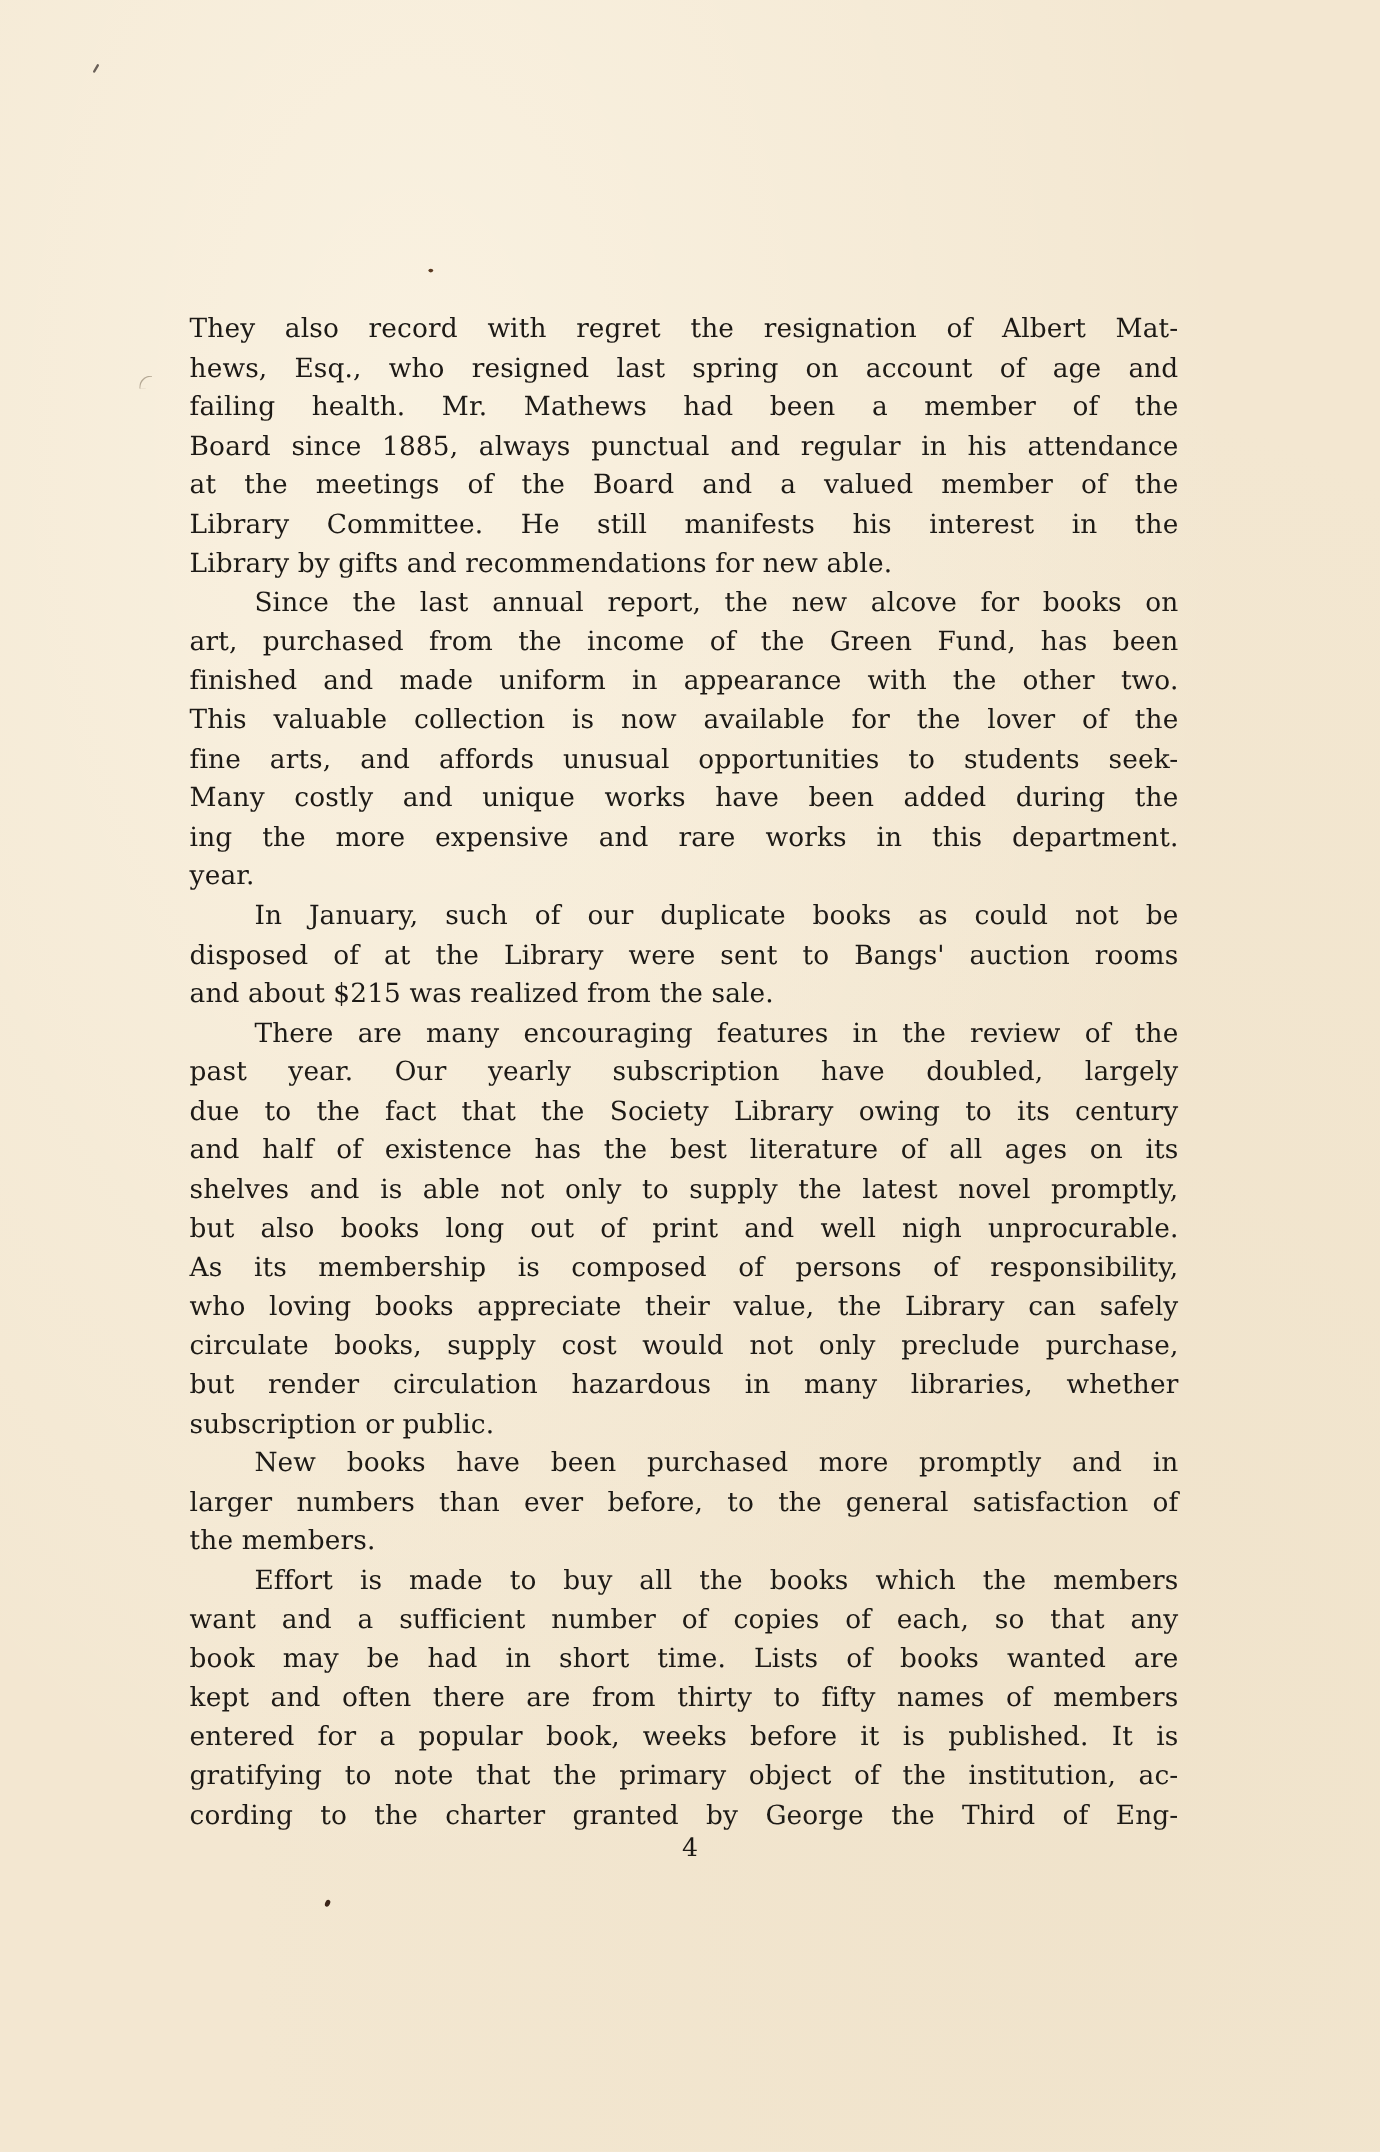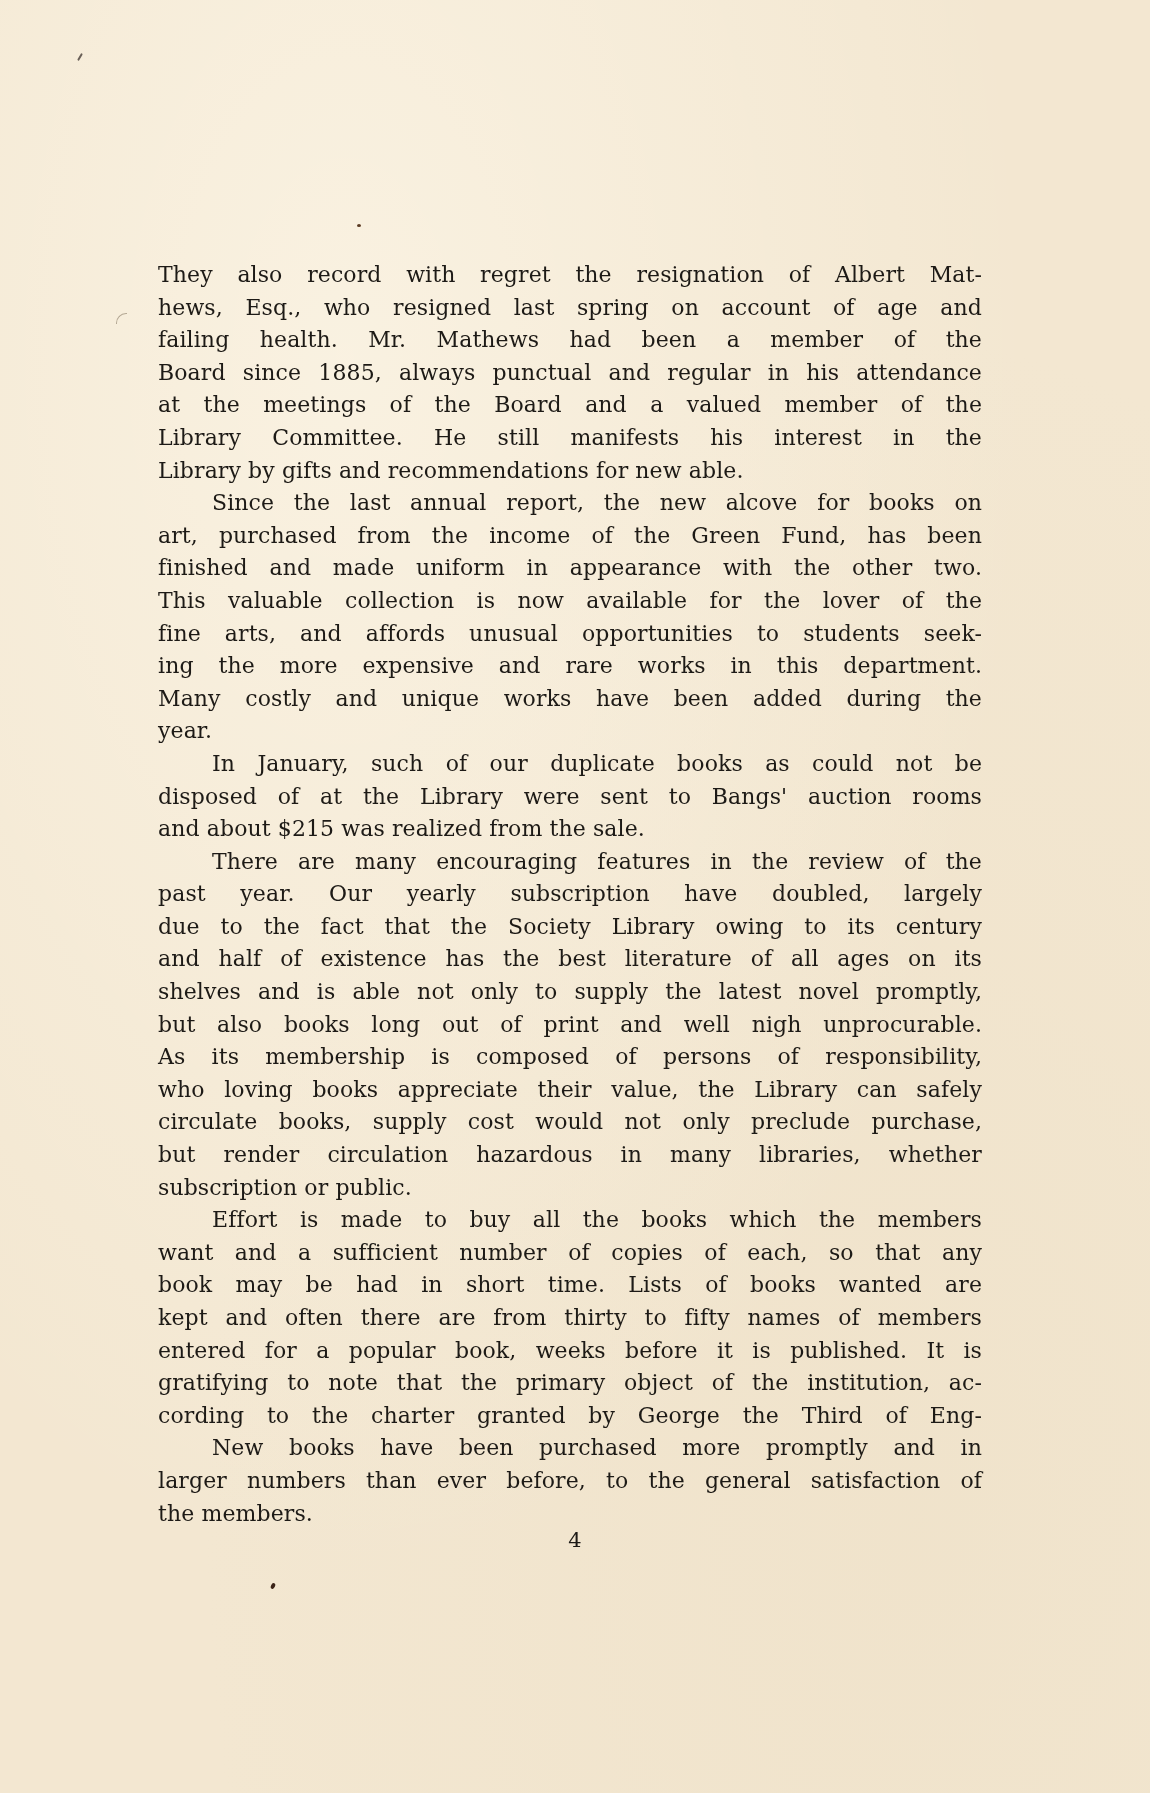--- a/index.html
+++ b/index.html
@@ -117,22 +117,22 @@
     <span class="line">Library Committee. He still manifests his interest in the</span>
     <span class="line last">Library by gifts and recommendations for new able.</span>
   </div>
 
   <div>
     <span class="line indent">Since the last annual report, the new alcove for books on</span>
     <span class="line">art, purchased from the income of the Green Fund, has been</span>
     <span class="line">finished and made uniform in appearance with the other two.</span>
     <span class="line">This valuable collection is now available for the lover of the</span>
     <span class="line">fine arts, and affords unusual opportunities to students seek-</span>
+    <span class="line">Many costly and unique works have been added during the</span>
     <span class="line">ing the more expensive and rare works in this department.</span>
-    <span class="line">Many costly and unique works have been added during the</span>
     <span class="line last">year.</span>
   </div>
 
   <div>
     <span class="line indent">In January, such of our duplicate books as could not be</span>
     <span class="line">disposed of at the Library were sent to Bangs' auction rooms</span>
     <span class="line last">and about $215 was realized from the sale.</span>
   </div>
 
   <div>
@@ -143,29 +143,29 @@
     <span class="line">shelves and is able not only to supply the latest novel promptly,</span>
     <span class="line">but also books long out of print and well nigh unprocurable.</span>
     <span class="line">As its membership is composed of persons of responsibility,</span>
     <span class="line">who loving books appreciate their value, the Library can safely</span>
     <span class="line">circulate books, supply cost would not only preclude purchase,</span>
     <span class="line">but render circulation hazardous in many libraries, whether</span>
     <span class="line last">subscription or public.</span>
   </div>
 
   <div>
+    <span class="line indent">New books have been purchased more promptly and in</span>
+    <span class="line">larger numbers than ever before, to the general satisfaction of</span>
+    <span class="line last">the members.</span>
+  </div>
+
+  <div>
     <span class="line indent">Effort is made to buy all the books which the members</span>
     <span class="line">want and a sufficient number of copies of each, so that any</span>
     <span class="line">book may be had in short time. Lists of books wanted are</span>
     <span class="line">kept and often there are from thirty to fifty names of members</span>
     <span class="line">entered for a popular book, weeks before it is published. It is</span>
     <span class="line">gratifying to note that the primary object of the institution, ac-</span>
     <span class="line">cording to the charter granted by George the Third of Eng-</span>
   </div>
-
-  <div>
-    <span class="line indent">New books have been purchased more promptly and in</span>
-    <span class="line">larger numbers than ever before, to the general satisfaction of</span>
-    <span class="line last">the members.</span>
-  </div>
 </div>
 
 <div class="page-number" style="color: rgb(29, 26, 22);">4</div>
 
 </body></html>

